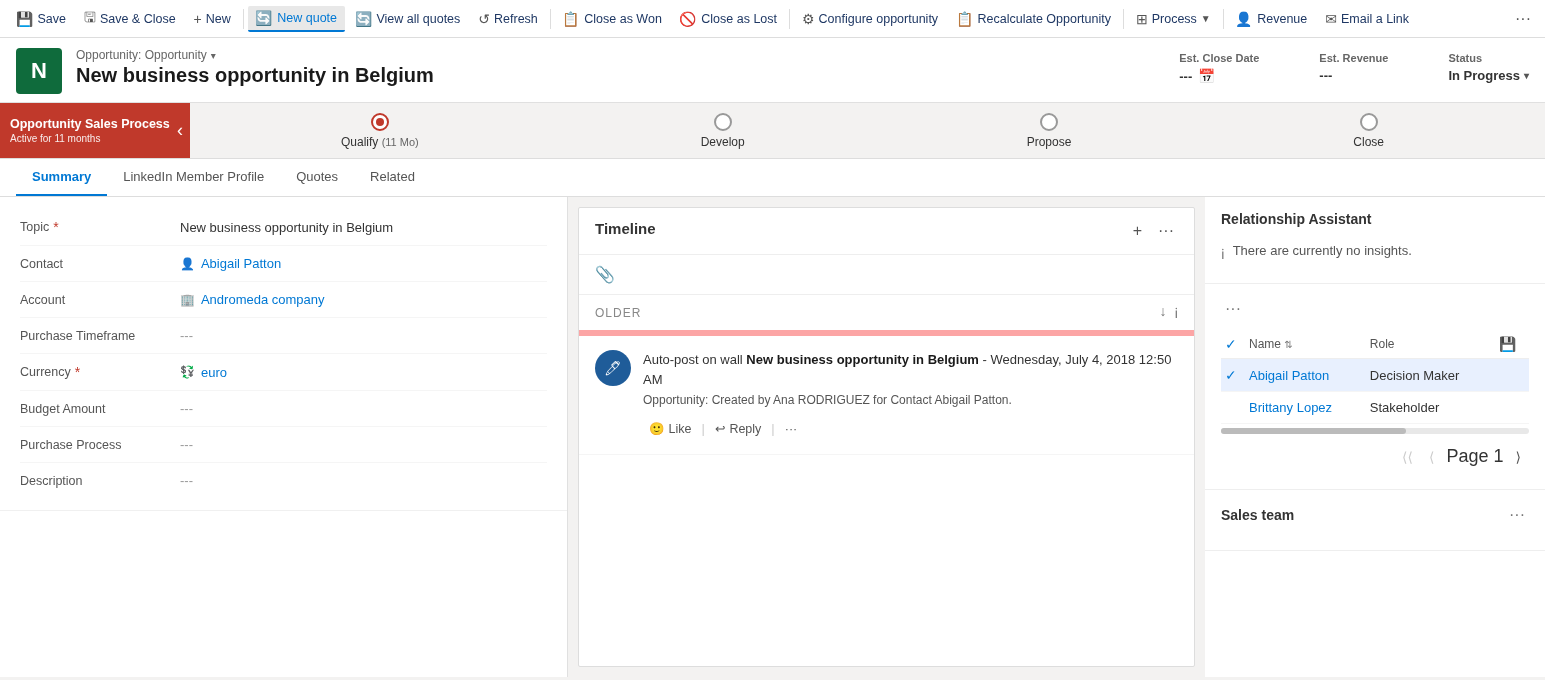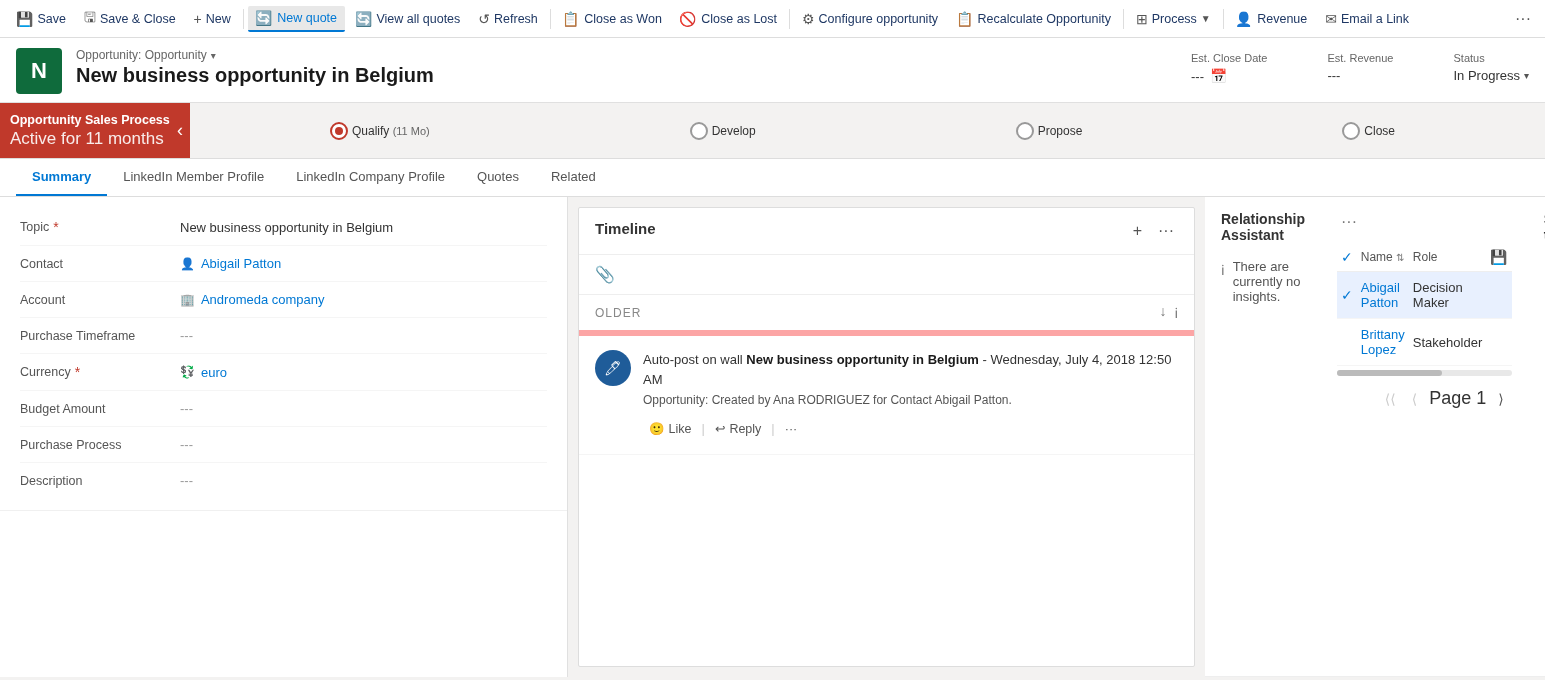--- a/index.html
+++ b/index.html
@@ -32,21 +32,21 @@
     }
     .record-avatar {
       width: 46px; height: 46px; background: #0f6b3c;
       border-radius: 4px; display: flex; align-items: center; justify-content: center;
       color: #fff; font-size: 22px; font-weight: 600; flex-shrink: 0;
     }
     .record-info { flex: 1; }
     .record-entity { font-size: 12px; color: #666; display: flex; align-items: center; gap: 4px; cursor: pointer; }
     .record-entity .chevron { font-size: 10px; }
     .record-title { font-size: 20px; font-weight: 600; color: #1a1a1a; margin-top: 2px; }
-    .record-meta { display: flex; gap: 60px; margin-left: auto; align-items: flex-start; padding-top: 4px; }
+    .record-meta { display: flex; gap: 60px; margin-left: auto; align-items: flex-start; padding-top: 4px; font-weight: bold; }
     .meta-field { display: flex; flex-direction: column; gap: 4px; }
     .meta-label { font-size: 11px; color: #666; }
     .meta-value { font-size: 13px; color: #333; display: flex; align-items: center; gap: 6px; }
     .meta-value .cal-icon { color: #777; font-size: 14px; cursor: pointer; }
     .status-dropdown { display: flex; align-items: center; gap: 4px; cursor: pointer; }
     .status-value { font-size: 13px; color: #333; }
     .dropdown-arrow { color: #555; font-size: 10px; }
 
     
     .process-bar {
@@ -54,32 +54,32 @@
       display: flex; align-items: center; height: 56px; padding: 0;
       position: relative;
     }
     .process-label-box {
       background: #c0392b; color: #fff;
       padding: 6px 10px; display: flex; flex-direction: column;
       justify-content: center; min-width: 180px; height: 100%;
       position: relative;
     }
     .process-label-title { font-size: 12.5px; font-weight: 600; }
-    .process-label-sub { font-size: 17px; opacity: 0.9; margin-top: 2px; }
+    .process-label-sub { font-size: 10px; opacity: 0.9; margin-top: 2px; }
     .process-chevron {
       position: absolute; right: -10px; top: 0; bottom: 0;
       width: 20px; display: flex; align-items: center; justify-content: center;
       color: #fff; font-size: 18px; cursor: pointer; background: #c0392b;
       z-index: 2;
     }
     .process-stages {
       flex: 1; display: flex; align-items: center; justify-content: space-around;
       padding: 0 20px; height: 100%;
     }
-    .process-stage { display: flex; align-items: center; gap: 4px; cursor: pointer; }
+    .process-stage { display: flex; flex-direction: column; align-items: center; gap: 4px; cursor: pointer; }
     .stage-circle {
       width: 18px; height: 18px; border-radius: 50%; border: 2px solid #999;
       background: #fff; display: flex; align-items: center; justify-content: center;
       position: relative;
     }
     .stage-circle.active { border-color: #c0392b; }
     .stage-circle.active::after {
       content: ''; width: 8px; height: 8px; border-radius: 50%;
       background: #c0392b; position: absolute;
     }
@@ -149,21 +149,21 @@
     .tl-content { flex: 1; }
     .tl-text { font-size: 13px; color: #333; line-height: 1.5; }
     .tl-text b { color: #1a1a1a; }
     .tl-sub { font-size: 12px; color: #555; margin-top: 4px; }
     .tl-actions { display: flex; align-items: center; gap: 4px; margin-top: 10px; }
     .tl-action-btn { background: none; border: none; cursor: pointer; color: #555; font-size: 12.5px; padding: 4px 6px; display: flex; align-items: center; gap: 4px; }
     .tl-sep { color: #ccc; }
 
     
     .right-panel {
-      width: 340px; background: #fff; overflow-y: auto; display: flex; flex-direction: row;
+      width: 340px; background: #fff; overflow-y: auto; display: flex; flex-direction: column;
     }
     .right-section { border-bottom: 1px solid #eee; padding: 14px 16px; }
     .right-section-header { display: flex; align-items: center; margin-bottom: 10px; }
     .right-section-title { font-size: 14px; font-weight: 600; color: #333; flex: 1; }
     .right-section-more { color: #777; font-size: 16px; cursor: pointer; padding: 2px 4px; }
     .insight-msg { display: flex; align-items: flex-start; gap: 8px; color: #555; font-size: 13px; padding: 6px 0; }
     .insight-icon { color: #777; font-size: 14px; margin-top: 1px; }
     .stakeholders-table { width: 100%; border-collapse: collapse; }
     .stakeholders-table th { font-size: 12px; color: #555; font-weight: 500; padding: 6px 4px; border-bottom: 1px solid #eee; text-align: left; }
     .stakeholders-table td { font-size: 13px; color: #333; padding: 8px 4px; border-bottom: 1px solid #f5f5f5; }
@@ -301,21 +301,20 @@
     <div class="process-stage">
       <div class="stage-circle"></div>
       <span class="stage-label">Close</span>
     </div>
   </div>
 </div>
 
 <div class="tabs">
   <div class="tab active">Summary</div>
   <div class="tab">LinkedIn Member Profile</div>
-  <div class="tab">LinkedIn Company Profile</div>
   <div class="tab">Quotes</div>
   <div class="tab">Related</div>
 </div>
 
 <div class="main-content">
 
   <div class="left-panel">
     <div class="field-section">
 
       <div class="field-row">

